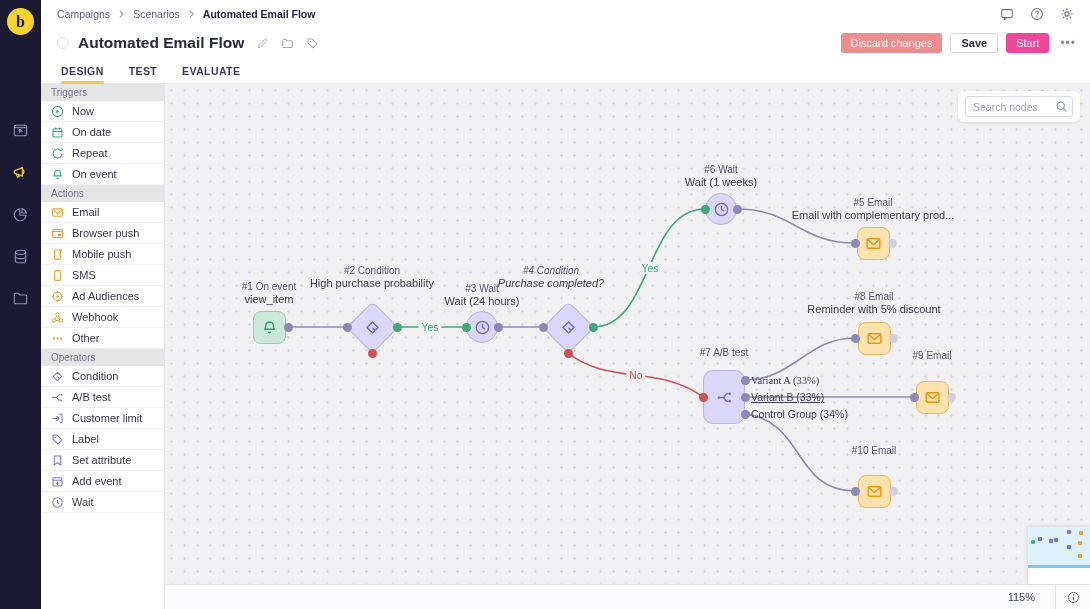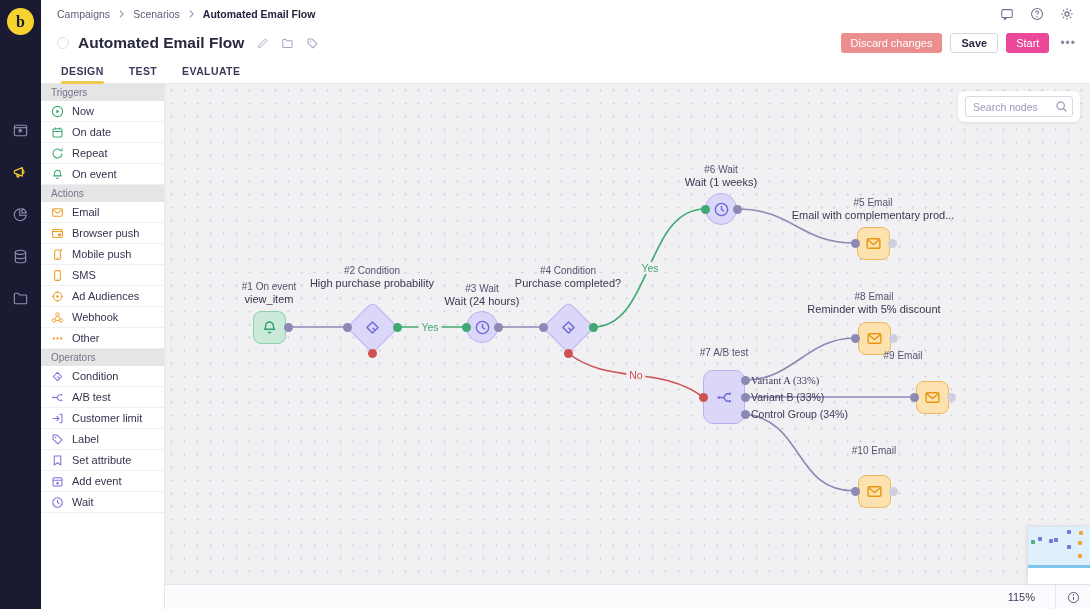--- a/index.html
+++ b/index.html
@@ -430,21 +430,21 @@
               <div class="l2">Wait (24 hours)</div>
             </div>
             <div class="node diamond theme-purple" style="left: 403px; top: 243px;">
               <span class="icn" style="display: flex;">
                 <svg viewBox="0 0 16 16" fill="none" stroke="currentColor" stroke-width="1.3" stroke-linejoin="round">
                   <path d="M8 2.8 L13.2 8 L8 13.2 L2.8 8 Z"></path>
                   <path d="M8 8.2 L10.2 10.4"></path>
                 </svg>
               </span>
             </div>
-            <div class="nlabel" style="left: 253px; top: 180px;">
+            <div class="nlabel" style="left: 236px; top: 180px; font-style: italic;">
               <div class="l1">#4 Condition</div>
               <div class="l2">Purchase completed?</div>
             </div>
             <div class="node circle theme-purple" style="left: 556px; top: 125px;">
               <span class="icn" style="display: flex;">
                 <svg viewBox="0 0 16 16" fill="none" stroke="currentColor" stroke-width="1.3">
                   <circle cx="8" cy="8" r="5.8"></circle>
                   <path d="M8 4.8 V8 L10.3 9.5"></path>
                 </svg>
               </span>
@@ -491,21 +491,21 @@
               <div class="l2">Reminder with 5% discount</div>
             </div>
             <div class="node square theme-orange" style="left: 767px; top: 313px;">
               <span class="icn" style="display: flex;">
                 <svg viewBox="0 0 16 16" fill="none" stroke="currentColor" stroke-width="1.3">
                   <rect x="2" y="3.5" width="12" height="9" rx="1.3"></rect>
                   <path d="M2.6 4.4 L8 9 L13.4 4.4"></path>
                 </svg>
               </span>
             </div>
-            <div class="nlabel" style="left: 588px; top: 265px;">
+            <div class="nlabel" style="left: 617px; top: 265px;">
               <div class="l1">#9 Email</div>
             </div>
             <div class="node square theme-orange" style="left: 709px; top: 407px;">
               <span class="icn" style="display: flex;">
                 <svg viewBox="0 0 16 16" fill="none" stroke="currentColor" stroke-width="1.3">
                   <rect x="2" y="3.5" width="12" height="9" rx="1.3"></rect>
                   <path d="M2.6 4.4 L8 9 L13.4 4.4"></path>
                 </svg>
               </span>
             </div>
@@ -529,21 +529,21 @@
             <span class="pdot" style="left: 580px; top: 296px; background: rgb(140, 137, 180);"></span>
             <span class="pdot" style="left: 580px; top: 313px; background: rgb(140, 137, 180);"></span>
             <span class="pdot" style="left: 580px; top: 330px; background: rgb(140, 137, 180);"></span>
             <span class="pdot" style="left: 690px; top: 254px; background: rgb(140, 137, 180);"></span>
             <span class="pdot" style="left: 728px; top: 254px; background: rgb(207, 207, 223);"></span>
             <span class="pdot" style="left: 749px; top: 313px; background: rgb(140, 137, 180);"></span>
             <span class="pdot" style="left: 786px; top: 313px; background: rgb(207, 207, 223);"></span>
             <span class="pdot" style="left: 690px; top: 407px; background: rgb(140, 137, 180);"></span>
             <span class="pdot" style="left: 728px; top: 407px; background: rgb(207, 207, 223);"></span>
             <span class="plabel" style="left: 586px; top: 296px; font-family: Liberation Serif, serif;">Variant A (33%)</span>
-            <span class="plabel" style="left: 586px; top: 313px;">Variant B (33%)</span>
+            <span class="plabel" style="left: 586px; top: 313px; text-decoration: underline;">Variant B (33%)</span>
             <span class="plabel" style="left: 586px; top: 330px;">Control Group (34%)</span>
           </div>
         <div class="searchcard">
           <div class="searchbox">
             <input type="text" placeholder="Search nodes" style="">
             <span class="mag">
                 <svg viewBox="0 0 16 16" fill="none" stroke="currentColor" stroke-width="1.3">
                   <circle cx="7" cy="7" r="4.5"></circle>
                   <path d="M10.5 10.5 L14 14"></path>
                 </svg>

